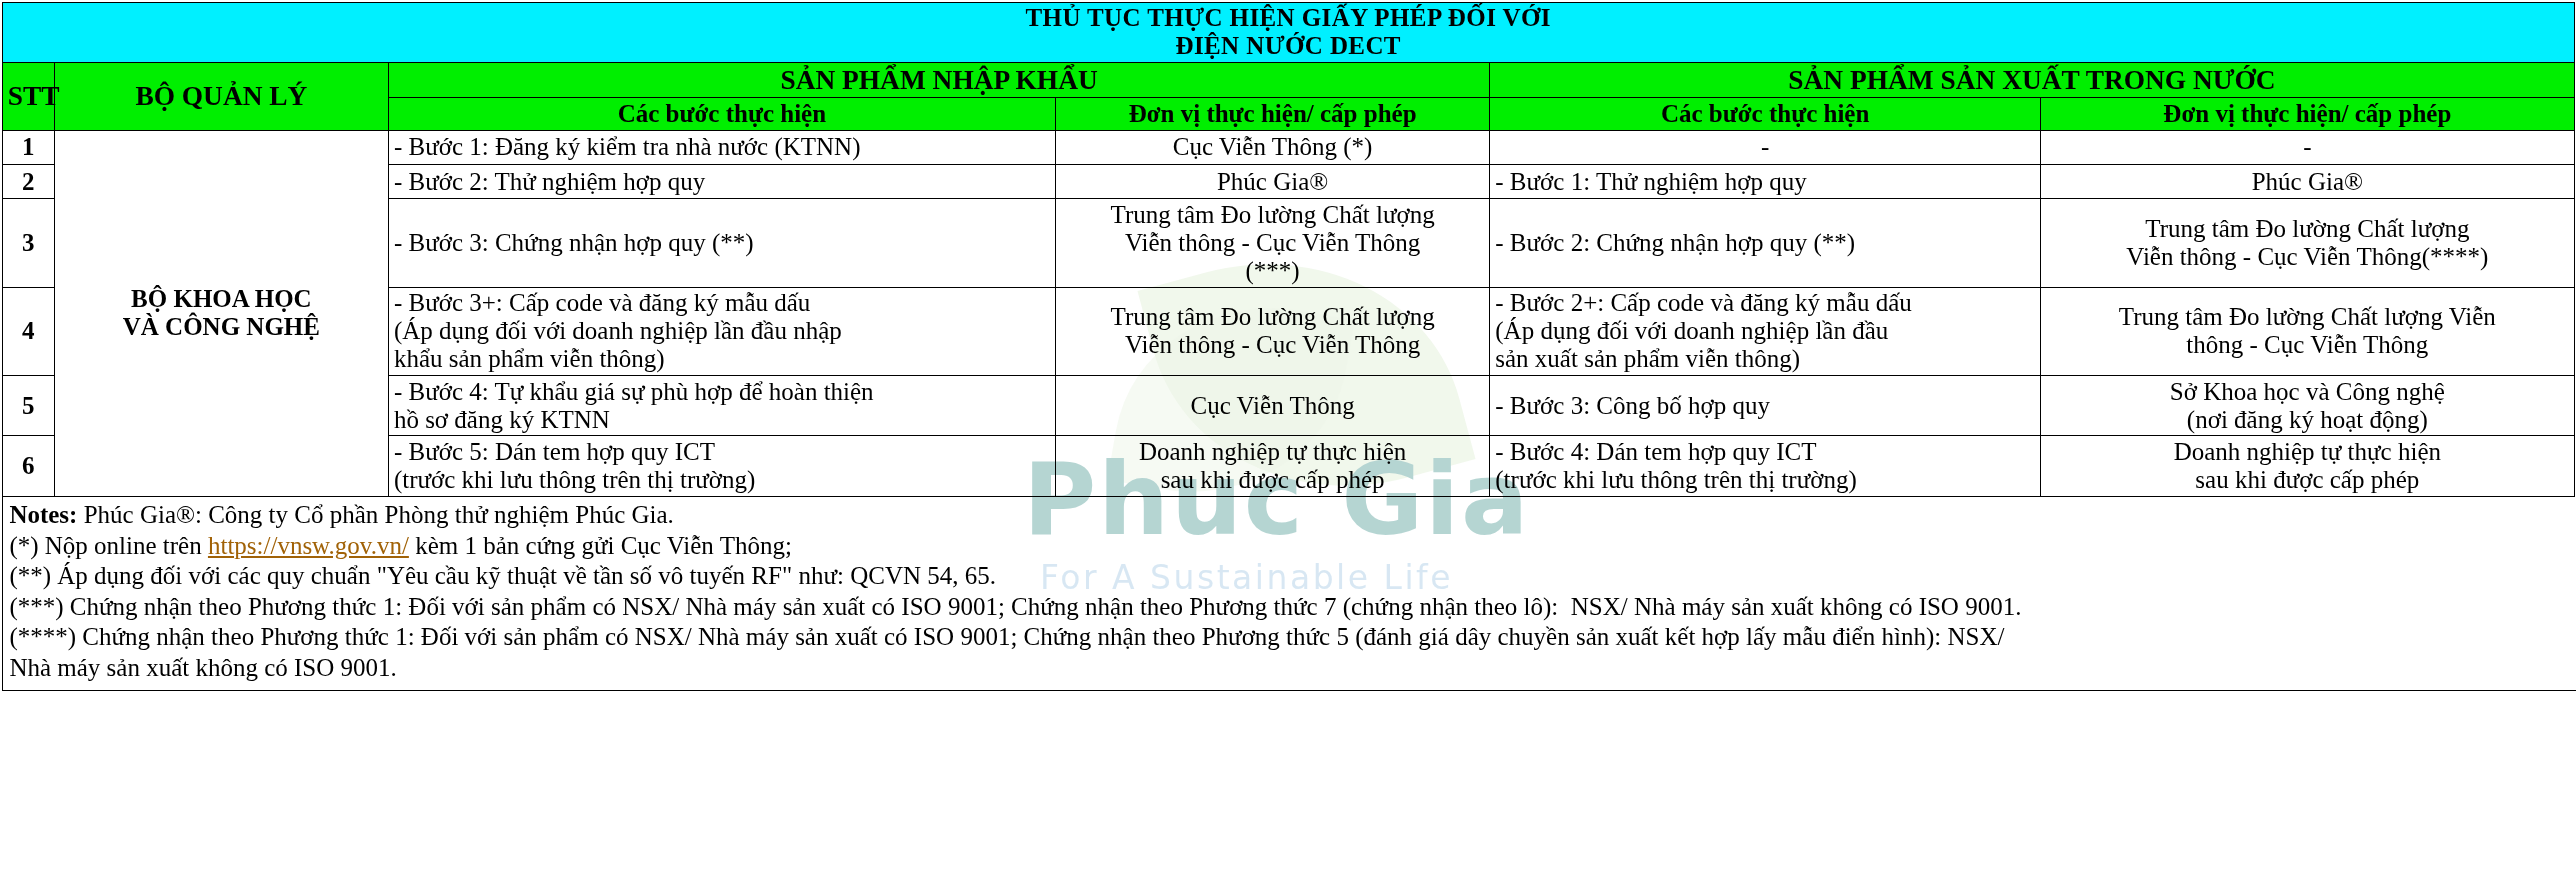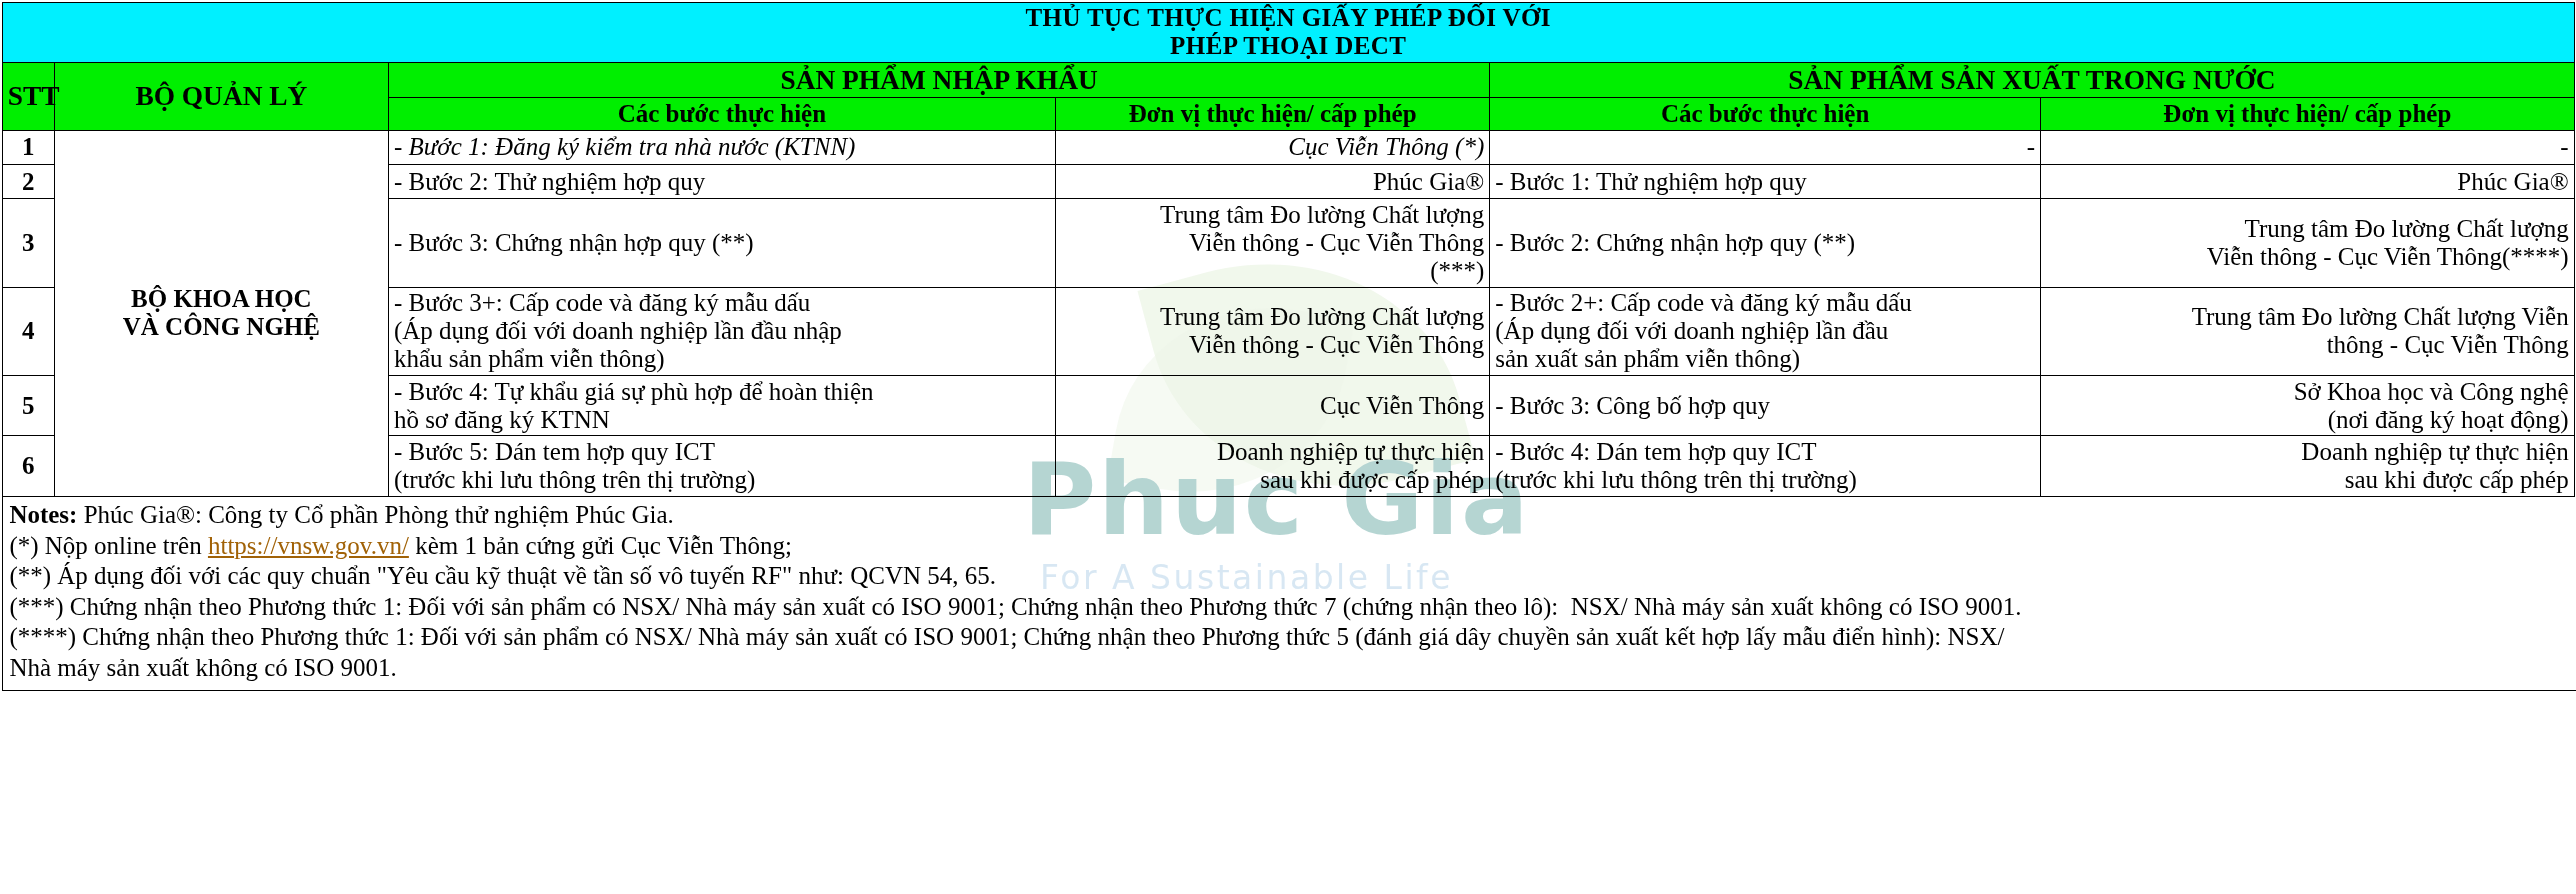--- a/index.html
+++ b/index.html
@@ -102,34 +102,34 @@
   .hdr-title .l2 { display: block; }
 
   .green {
     background: #00ef00;
     text-align: center;
     font-weight: bold;
   }
   .green.big { font-size: 27.4px; }
   .green.sub { font-size: 25px; }
 
-  .cell-center { text-align: right; }
+  .cell-center { text-align: center; }
   .cell-left { text-align: left; }
   .num {
     text-align: center;
     font-weight: bold;
     font-size: 25px;
   }
   .mgr {
     text-align: center;
     font-weight: bold;
     font-size: 26px;
     line-height: 1.2;
   }
-  .italic { font-style: italic; }
+  .italic { }
   .nowrapish { white-space: pre-line; }
 
   td.tall-1 { height: 30px; }
 
   .notes {
     margin: 0 0 0 1.7px;
     width: 2569px;
     border: 1.7px solid #000000;
     border-top: 0;
     padding: 3.3px 6.7px 6.7px 6.7px;
@@ -161,21 +161,21 @@
       <col style="width:333px">
       <col style="width:665px">
       <col style="width:433px">
       <col style="width:549px">
       <col style="width:532px">
     </colgroup>
     <tbody>
       <tr>
         <td class="hdr-title" colspan="6">
           <span>THỦ TỤC THỰC HIỆN GIẤY PHÉP ĐỐI VỚI</span>
-          <span class="l2">PHÉP THOẠI DECT</span>
+          <span class="l2">ĐIỆN NƯỚC DECT</span>
         </td>
       </tr>
 
       <tr>
         <td class="green big" rowspan="2">STT</td>
         <td class="green big" rowspan="2">BỘ QUẢN LÝ</td>
         <td class="green big" colspan="2">SẢN PHẨM NHẬP KHẨU</td>
         <td class="green big" colspan="2">SẢN PHẨM SẢN XUẤT TRONG NƯỚC</td>
       </tr>
 

